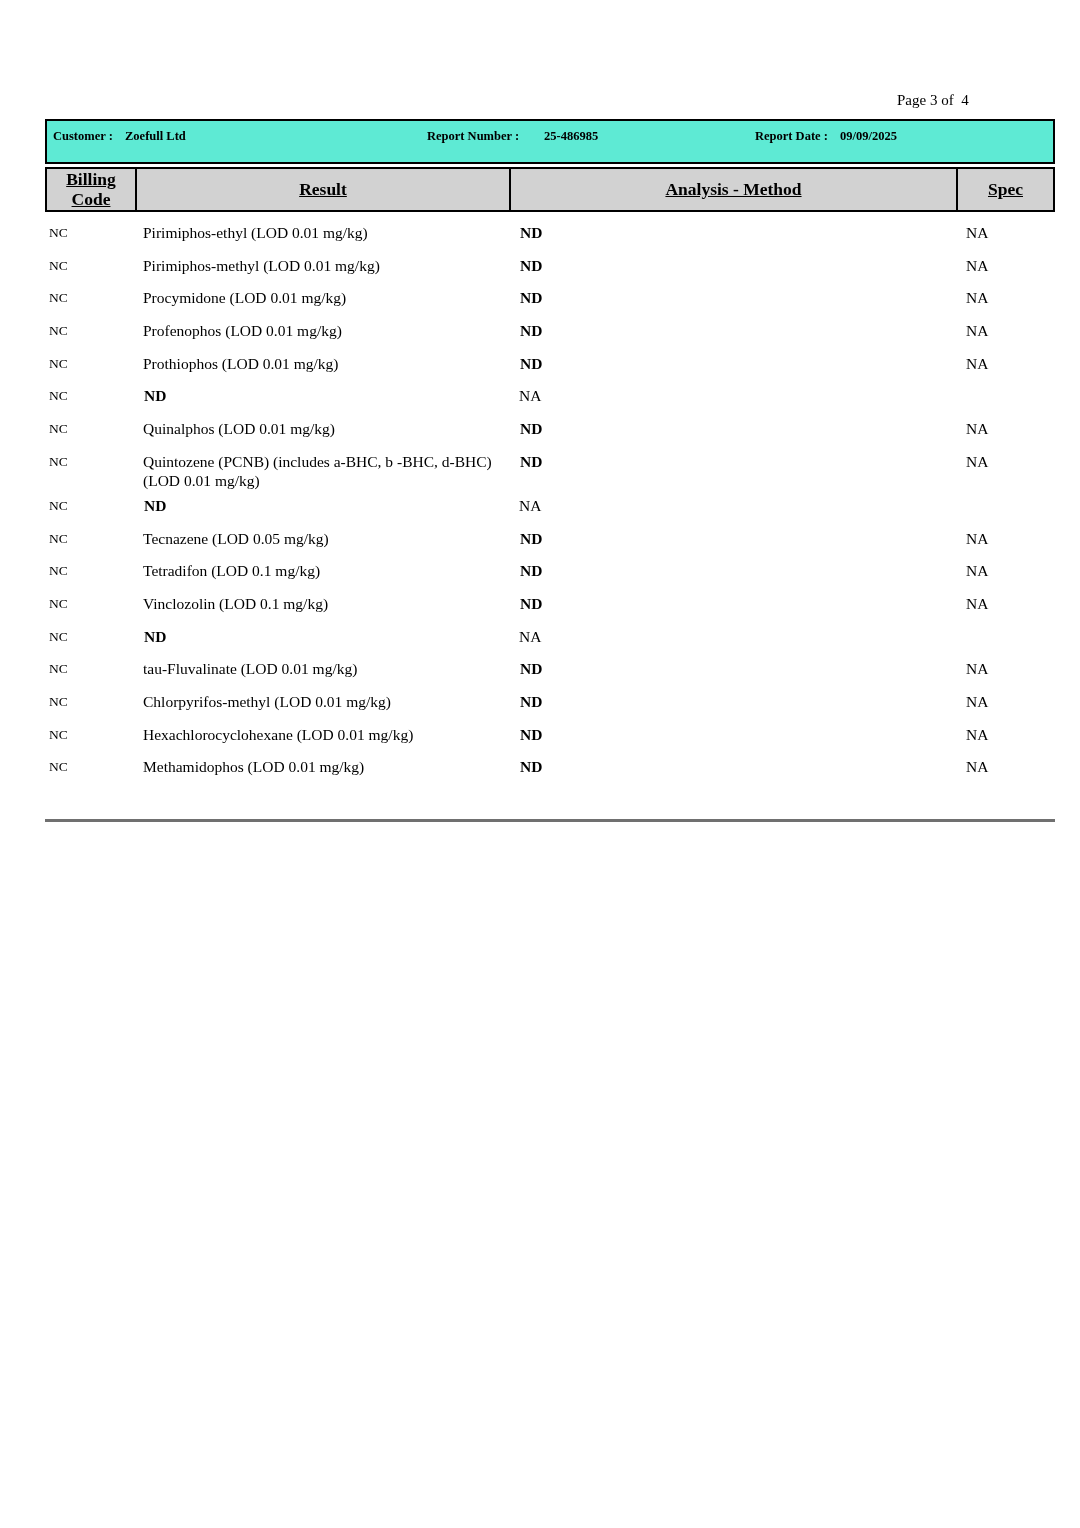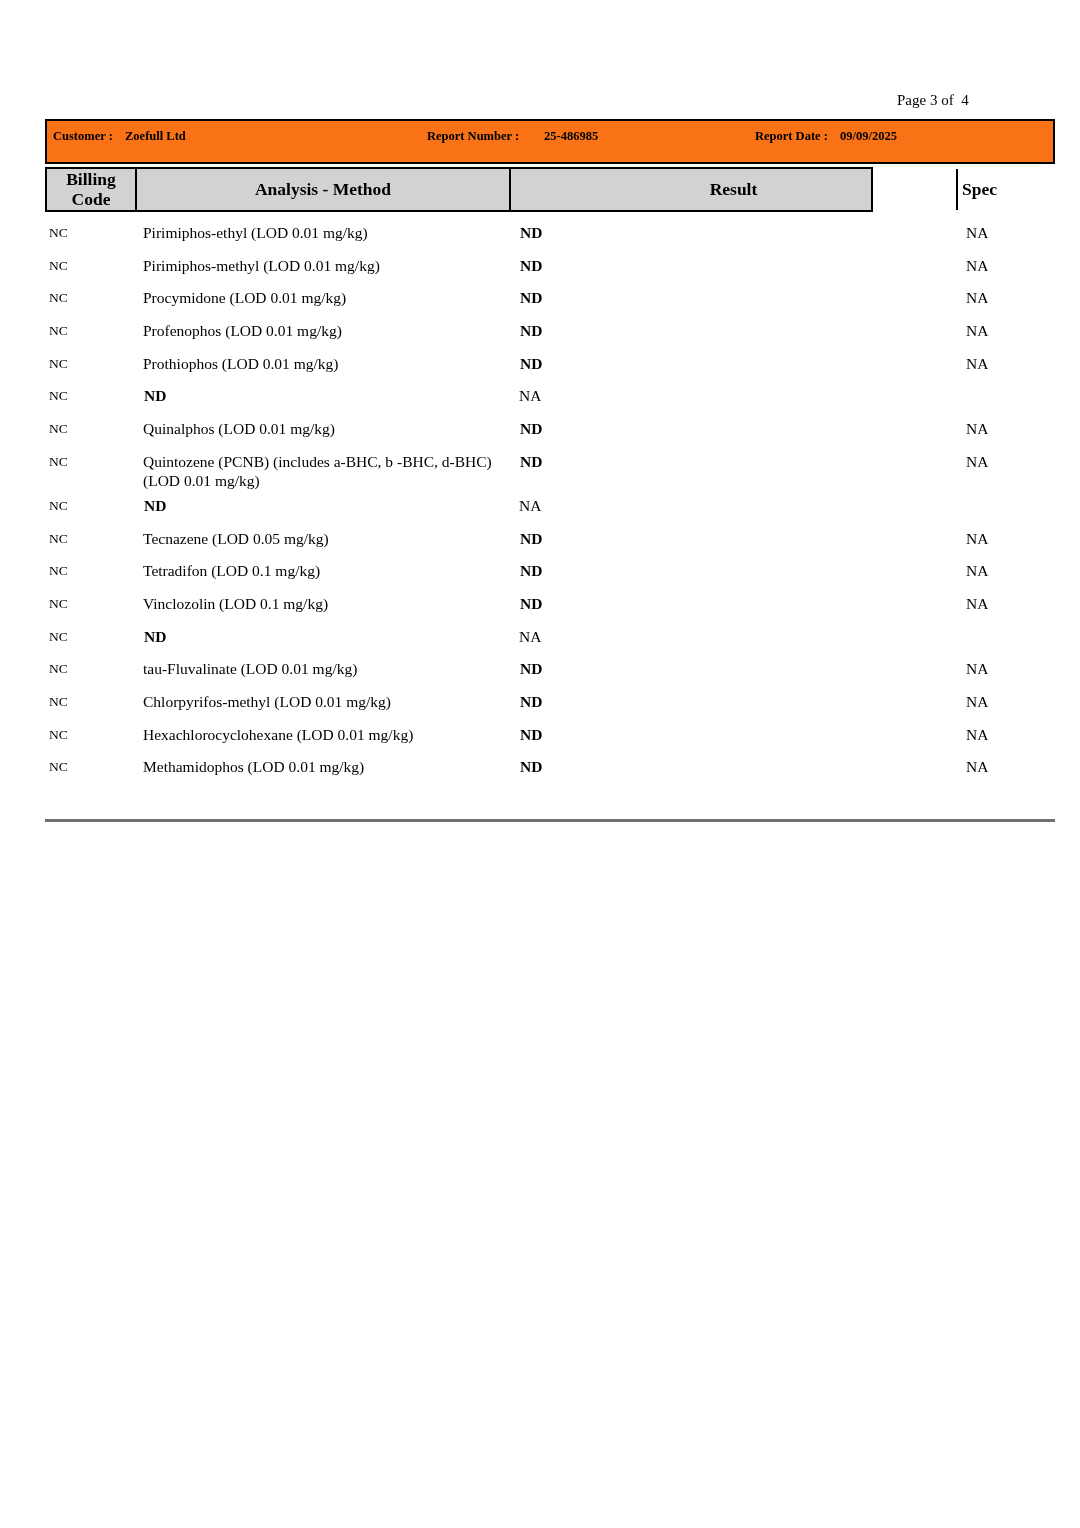--- a/index.html
+++ b/index.html
@@ -24,21 +24,21 @@
   }
 
   
   .info-box {
     position: absolute;
     left: 45px;
     top: 119px;
     width: 1010px;
     height: 45px;
     border: 2px solid #000000;
-    background: #f97316;
+    background: #5eead4;
     text-align: center;
   }
   .info-box .field {
     position: absolute;
     top: 8px;
     font-size: 12.5px;
     font-weight: bold;
     white-space: nowrap;
   }
   .f-customer-label       { left: 6px; }
@@ -46,26 +46,27 @@
   .f-report-number-label  { left: 380px; }
   .f-report-number-value  { left: 497px; }
   .f-report-date-label    { left: 708px; }
   .f-report-date-value    { left: 793px; }
 
   
   .table-header {
     position: absolute;
     left: 45px;
     top: 167px;
-    width: 828px;
+    width: 1010px;
     height: 45px;
     border: 2px solid #000000;
     background: #d2d2d2;
     display: grid;
     grid-template-columns: 90px 374px 447px auto;
+    text-decoration: underline;
   }
   .table-header .hcell {
     border-right: 2px solid #000000;
     display: flex;
     align-items: center;
     justify-content: center;
     text-align: center;
     font-weight: bold;
     font-size: 17.5px;
     line-height: 1.12;
@@ -112,22 +113,22 @@
   <span class="field f-customer-label">Customer :</span>
   <span class="field f-customer-value">Zoefull Ltd</span>
   <span class="field f-report-number-label">Report Number :</span>
   <span class="field f-report-number-value">25-486985</span>
   <span class="field f-report-date-label">Report Date :</span>
   <span class="field f-report-date-value">09/09/2025</span>
 </div>
 
 <div class="table-header">
   <div class="hcell">Billing Code</div>
+  <div class="hcell">Result</div>
   <div class="hcell">Analysis - Method</div>
-  <div class="hcell">Result</div>
   <div class="hcell">Spec</div>
 </div>
 
 <div class="data-rows">
   <div class="data-row">
     <div class="cell c-billing">NC</div>
     <div class="cell c-analysis">Pirimiphos-ethyl (LOD 0.01 mg/kg)</div>
     <div class="cell c-result">ND</div>
     <div class="cell c-spec">NA</div>
   </div>

